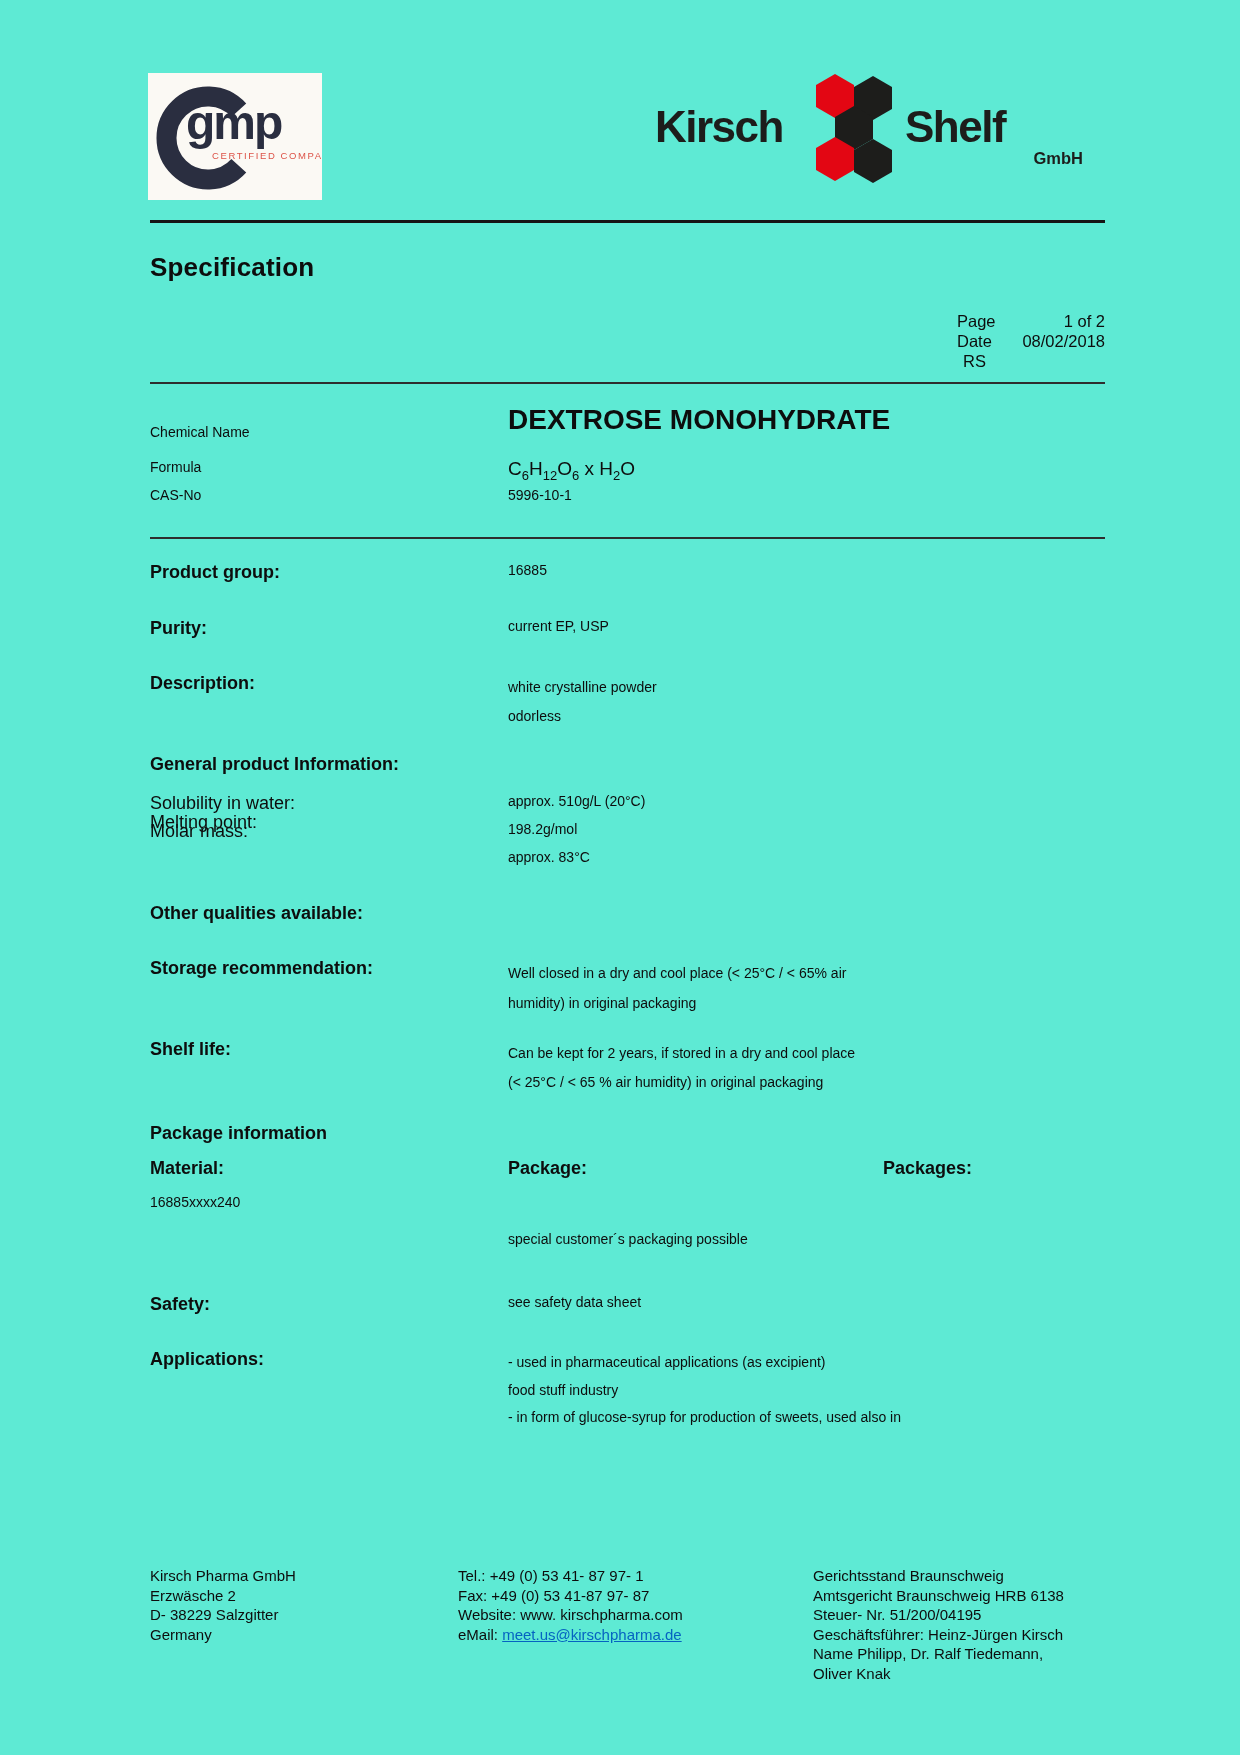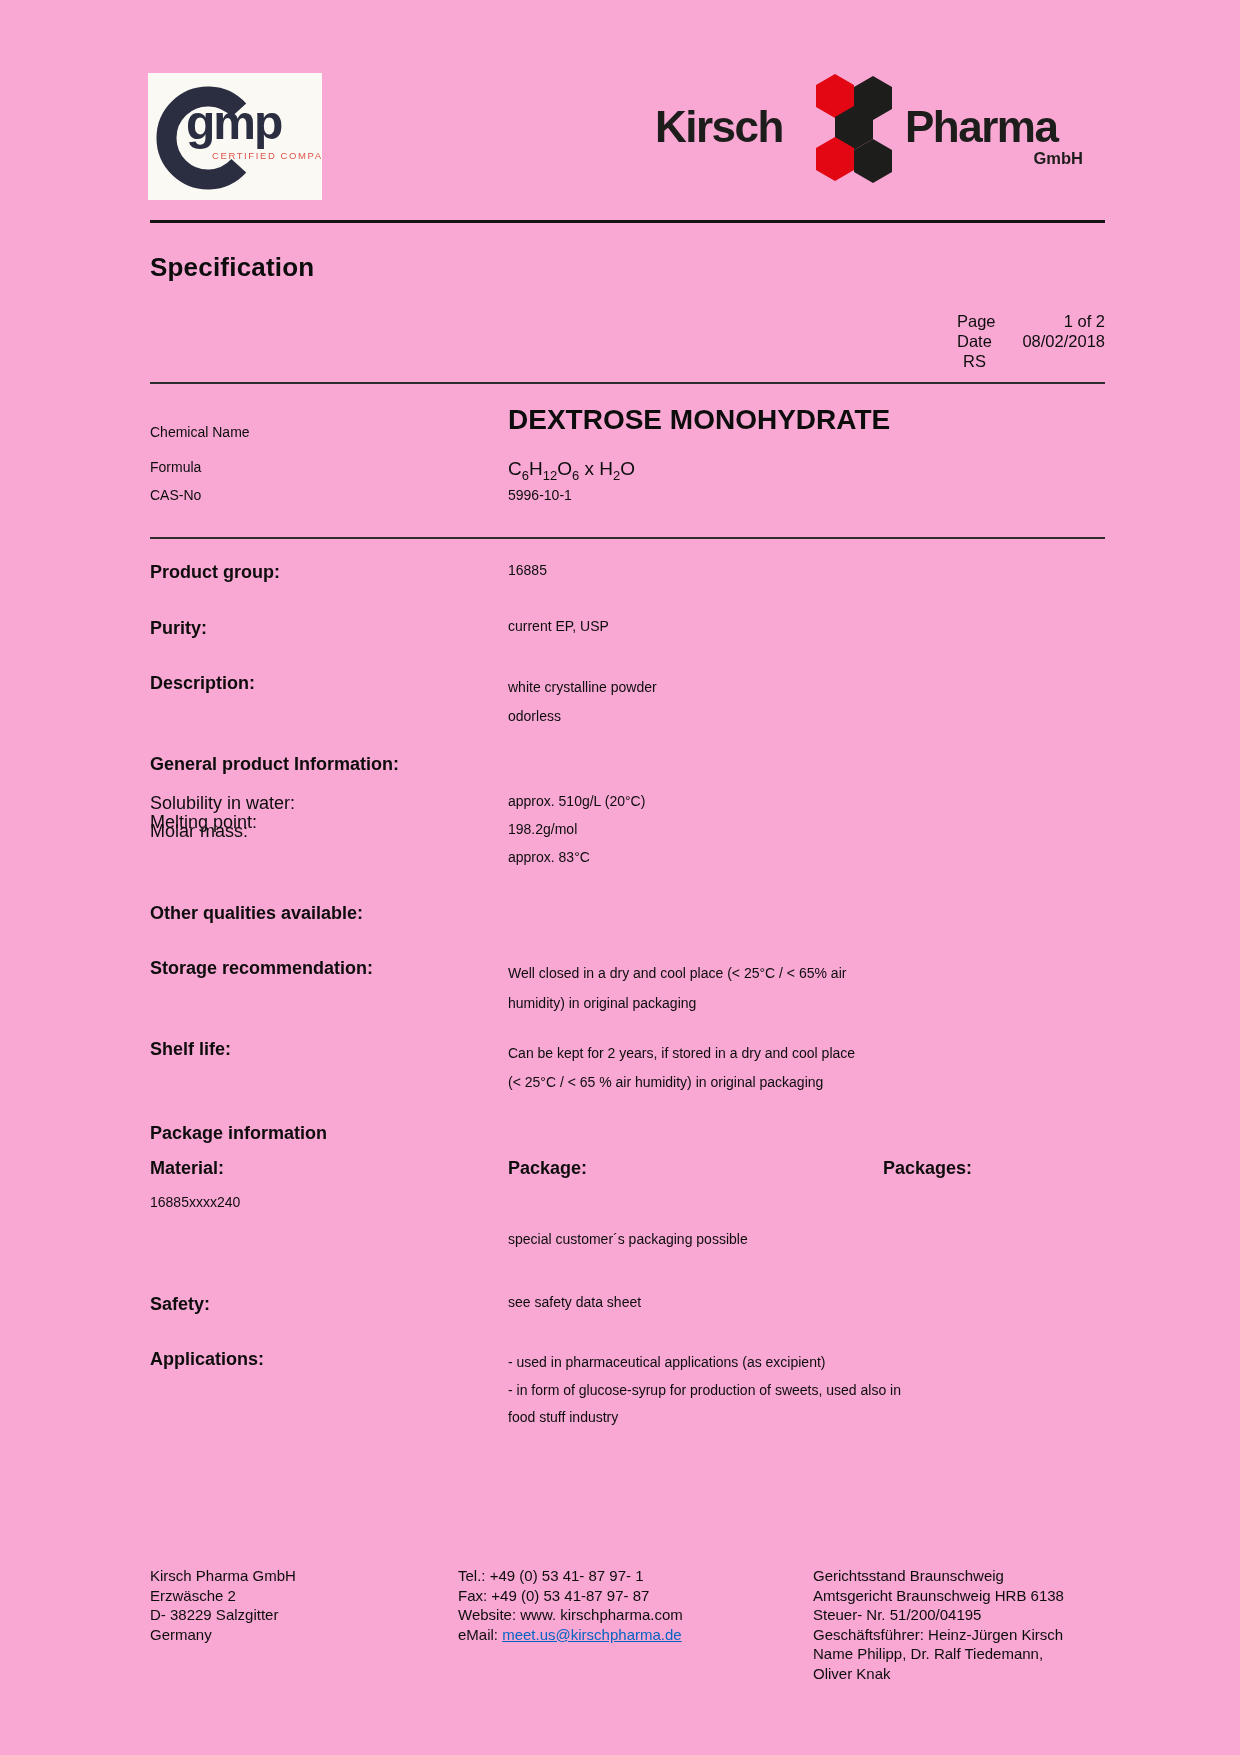--- a/index.html
+++ b/index.html
@@ -1,17 +1,17 @@
 <!DOCTYPE html>
 <html><head>
 <meta charset="utf-8">
 <style>
   html,body{margin:0;padding:0;background:#e8e8e8;}
   .page{
-    position:relative;width:1240px;height:1755px;background:#f9a8d4;
+    position:relative;width:1240px;height:1755px;background:#5eead4;
     font-family:"Liberation Sans",sans-serif;color:#0d0d0d;overflow:hidden;margin:0 auto;
   }
   .abs{position:absolute;white-space:nowrap;}
   .lbl{font-size:18px;font-weight:bold;}
   .plainlbl{font-size:18px;font-weight:normal;}
   .val{font-size:14px;font-weight:normal;}
   .rule{position:absolute;left:150px;width:955px;background:#151515;}
   .thick{height:3px;}
   .thin{height:2px;background:#2e2e2e;}
   .title{font-size:26px;font-weight:bold;letter-spacing:0.2px;}
@@ -44,21 +44,21 @@
   <div class="abs" style="left:810px;top:74px;">
     <svg width="88" height="110" viewBox="0 0 88 110">
       <polygon points="25,0 44,11 44,33 25,44 6,33 6,11" fill="#e30613"></polygon>
       <polygon points="63,2 82,13 82,35 63,46 44,35 44,13" fill="#1d1d1b"></polygon>
       <polygon points="44,32 63,43 63,65 44,76 25,65 25,43" fill="#1d1d1b"></polygon>
       <polygon points="25,63 44,74 44,96 25,107 6,96 6,74" fill="#e30613"></polygon>
       <polygon points="63,65 82,76 82,98 63,109 44,98 44,76" fill="#1d1d1b"></polygon>
     </svg>
   </div>
 
-  <div class="abs wordmark" style="left:905px;top:105px;">Pharma</div>
+  <div class="abs wordmark" style="left:905px;top:105px;">Shelf</div>
   <div class="abs gmbh" style="left:1014px;top:150px;width:69px;">GmbH</div>
 
   <div class="rule thick" style="top:220px;"></div>
 
   <div class="abs title" style="left:150px;top:252px;">Specification</div>
 
   <div class="abs meta" style="left:957px;top:311px;width:148px;">
     <div class="mrow">
       <span>Page</span>
       <span>1 of 2</span>
@@ -128,22 +128,22 @@
 
   <div class="abs val" style="left:150px;top:1194px;">16885xxxx240</div>
   <div class="abs val" style="left:508px;top:1231px;">special customer´s packaging possible</div>
 
   <div class="abs lbl" style="left:150px;top:1294px;">Safety:</div>
   <div class="abs val" style="left:508px;top:1294px;">see safety data sheet</div>
 
   <div class="abs lbl" style="left:150px;top:1349px;">Applications:</div>
   <div class="abs val lines" style="left:508px;top:1349px;line-height:27.5px;">
     <div>- used in pharmaceutical applications (as excipient)</div>
+    <div>food stuff industry</div>
     <div>- in form of glucose-syrup for production of sweets, used also in</div>
-    <div>food stuff industry</div>
   </div>
 
   <div class="abs footer-col" style="left:150px;top:1566px;">
     <div>Kirsch Pharma GmbH</div>
     <div>Erzwäsche 2</div>
     <div>D- 38229 Salzgitter</div>
     <div>Germany</div>
   </div>
 
   <div class="abs footer-col" style="left:458px;top:1566px;">

